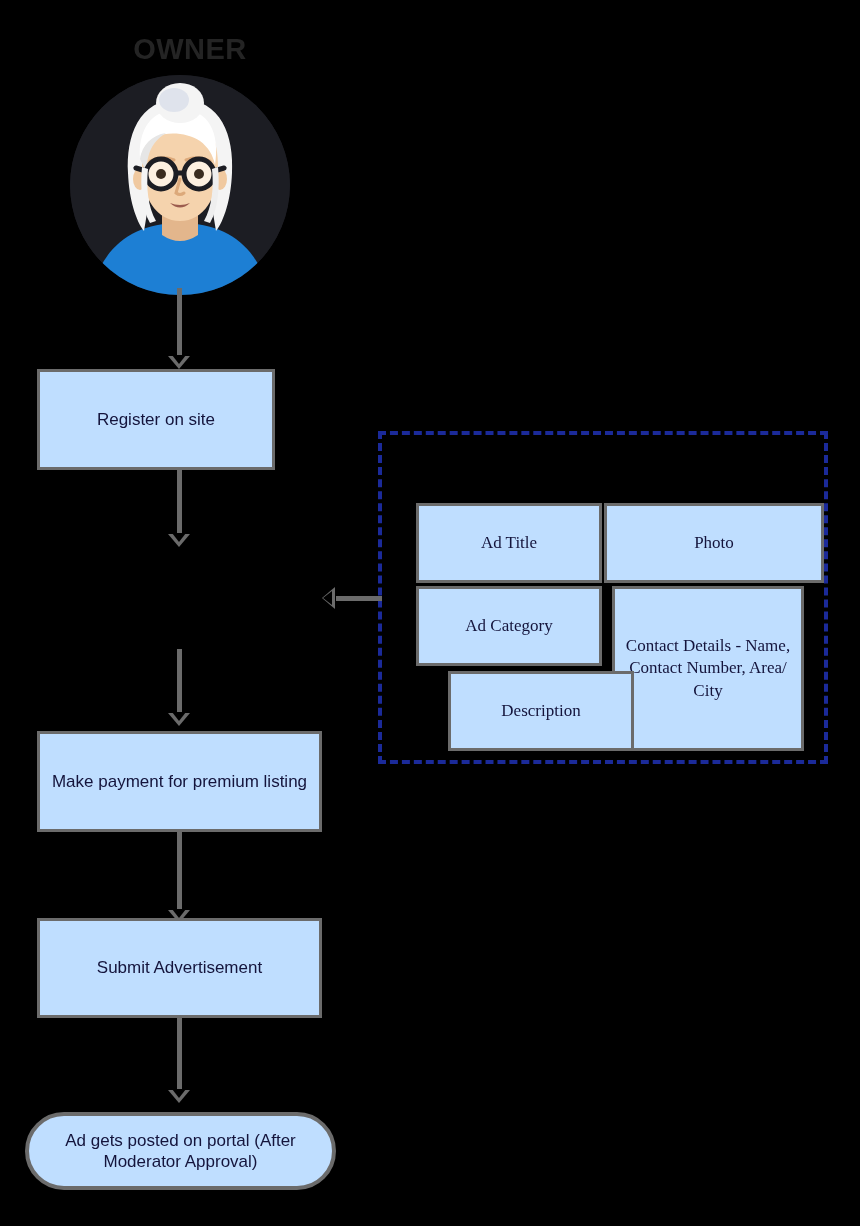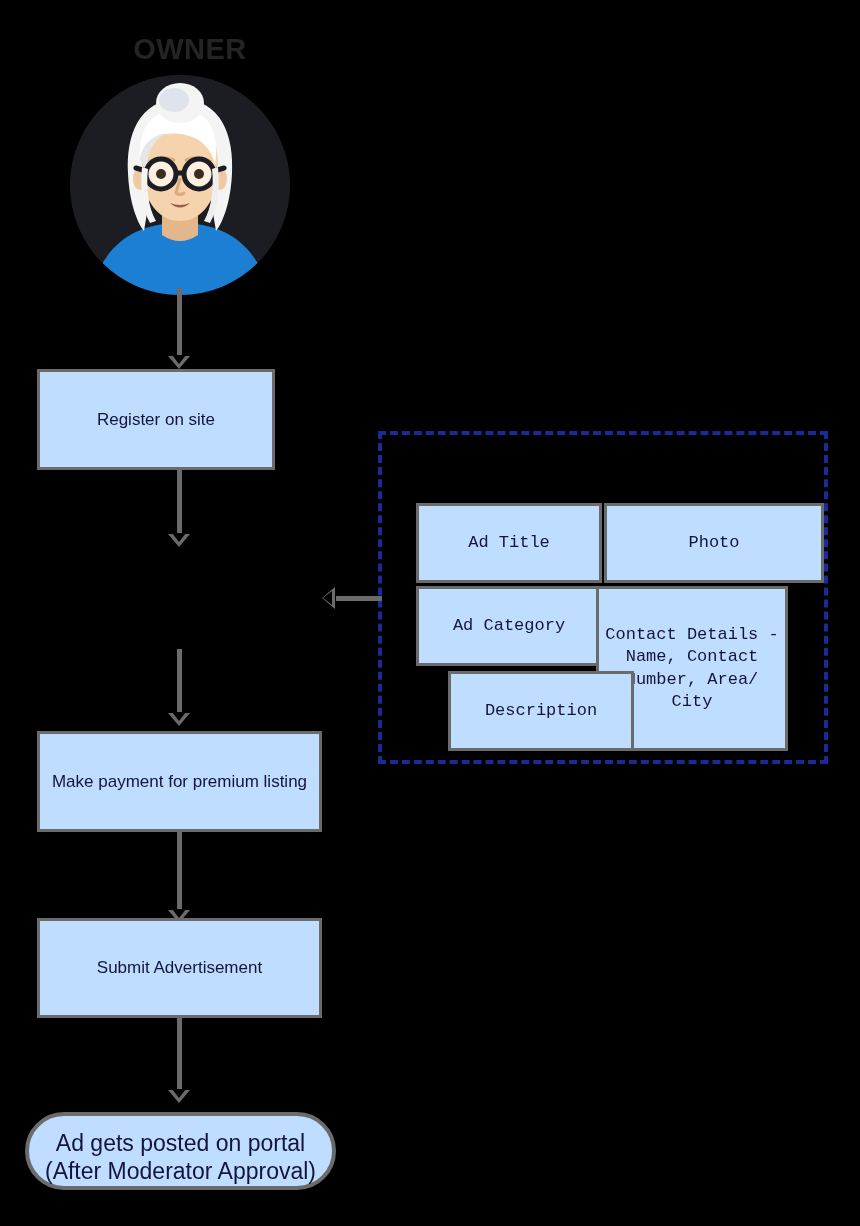--- a/index.html
+++ b/index.html
@@ -61,22 +61,21 @@
     line-height: 1.25;
     display: flex;
     align-items: center;
     justify-content: center;
     text-align: center;
     font-family: "Liberation Sans", sans-serif;
   }
   .node-terminal {
     border-radius: 42px;
     border-width: 4px;
-    font-size: 23px;
-    align-items: flex-end;
+    font-size: 17px;
   }
 
   
   .conn-v {
     position: absolute;
     width: 5px;
     background: #6b6b6b;
   }
   .arrowhead-down {
     position: absolute;
@@ -149,21 +148,21 @@
     background: #bfdeff;
     border: 3px solid #6b6b6b;
     color: #14143c;
     font-size: 17px;
     line-height: 1.3;
     display: flex;
     align-items: center;
     justify-content: center;
     text-align: center;
     padding: 2px 6px;
-    font-family: Liberation Mono, monospace;
+    font-family: Liberation Serif, serif;
   }
 </style>
 </head>
 <body>
 
 <div id="page-root">
 
   <div class="actor-title">OWNER</div>
 
   <div class="avatar">
@@ -252,21 +251,21 @@
     </div>
 
     <div class="cell" style="left:188px; top:0px; width:220px; height:80px;align-items:center;">
       <span>Photo</span>
     </div>
 
     <div class="cell" style="left:0px; top:83px; width:186px; height:80px;">
       <span>Ad Category</span>
     </div>
 
-    <div class="cell" style="left:180px; top:83px; width:192px; height:165px;">
+    <div class="cell" style="left:196px; top:83px; width:192px; height:165px;">
       <span>Contact Details - Name, Contact Number, Area/ City</span>
     </div>
 
     <div class="cell" style="left:0px; top:168px; width:186px; height:80px;margin-left:32px;">
       <span>Description</span>
     </div>
   </div>
 
 </div>
 

